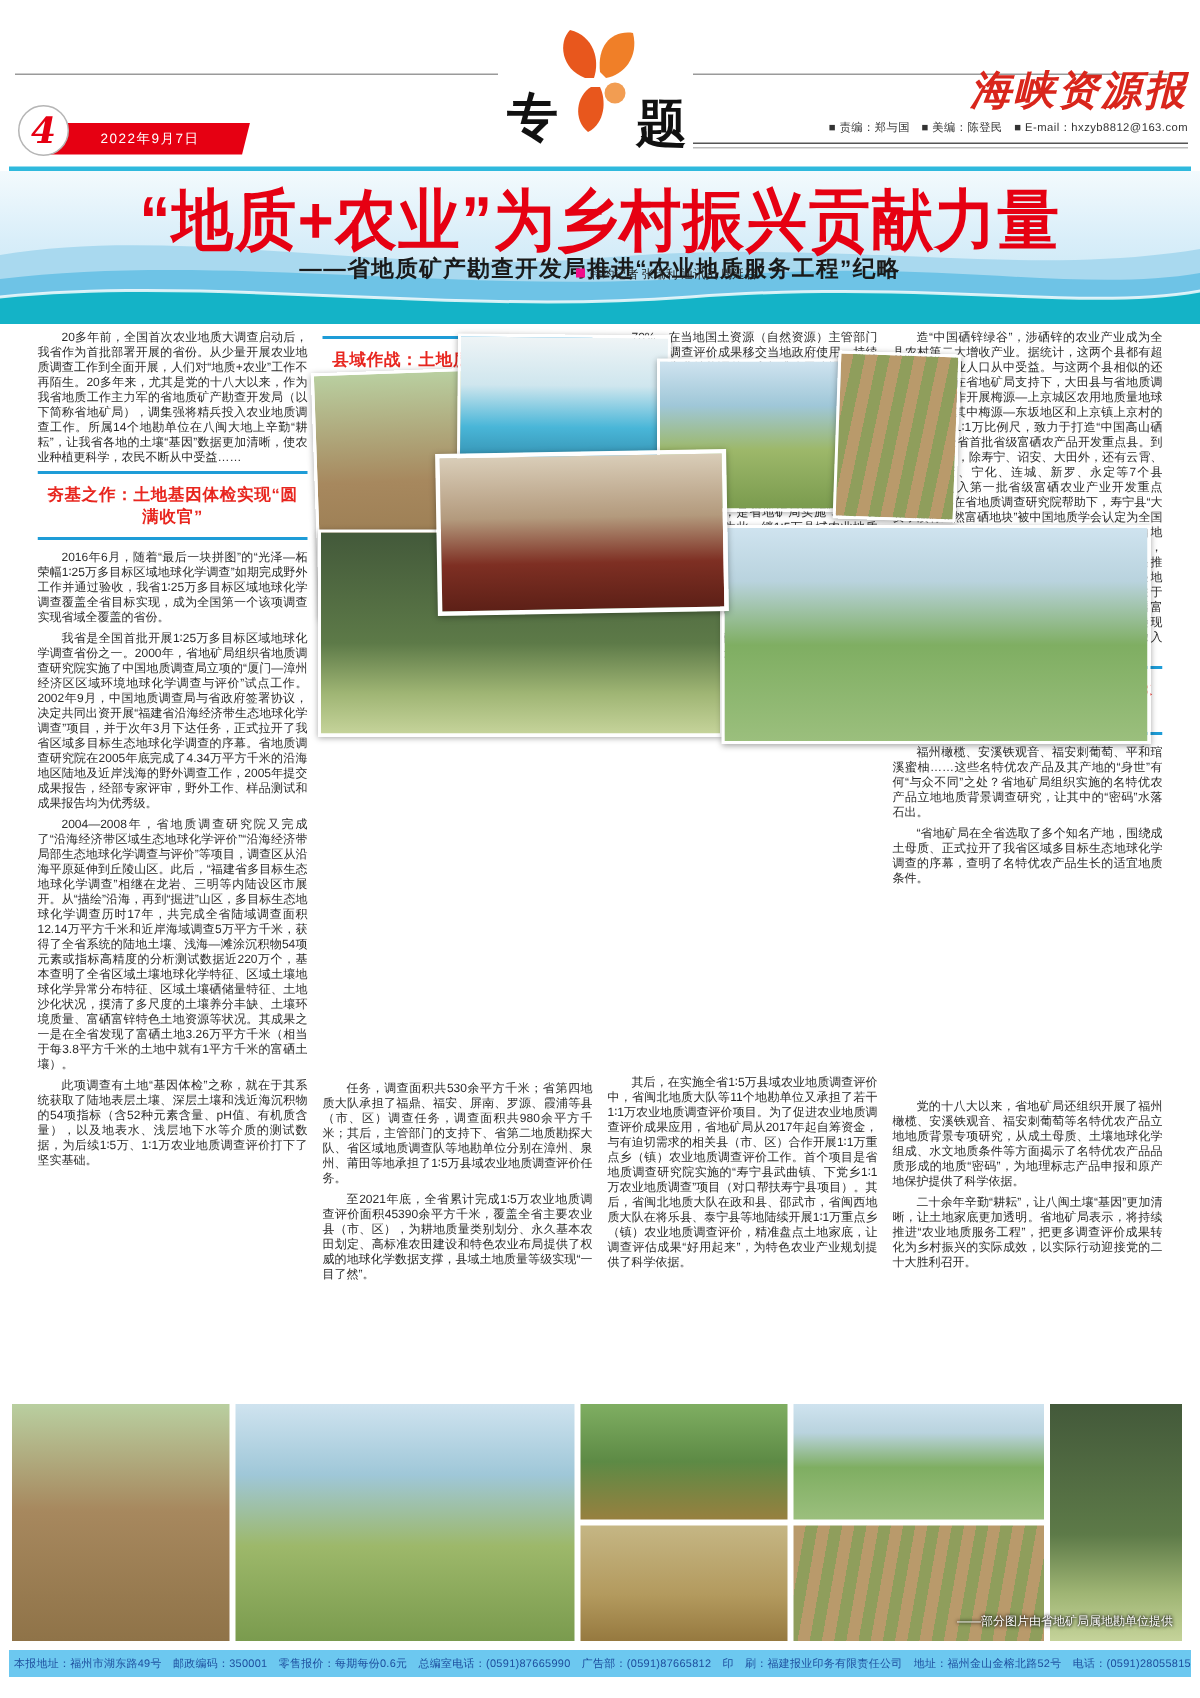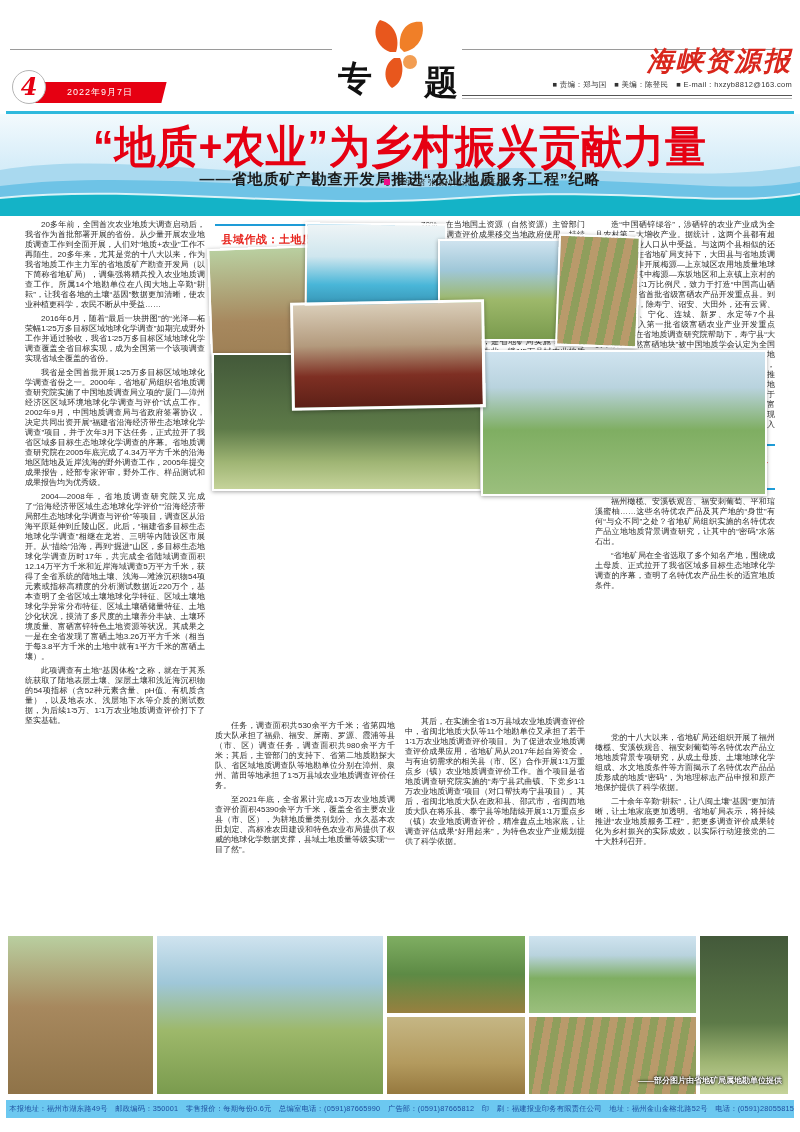--- a/index.html
+++ b/index.html
@@ -58,21 +58,21 @@
   .ph-lab{background:linear-gradient(180deg,#eef4f6 0%,#cfe6ee 40%,#49b6d8 75%,#3795b5 100%);}
   .ph-group{background:linear-gradient(180deg,#cfe3ef 0%,#9fc7d8 30%,#9db86a 60%,#7a9b4e 100%);}
   .ph-rows{background:repeating-linear-gradient(100deg,#b99a6b 0 8px,#8f9e5c 8px 16px);}
   .ph-meeting{background:linear-gradient(180deg,#d9cdb8 0%,#b39a7d 40%,#7e2f23 70%,#5d2017 100%);}
   .ph-forest{background:linear-gradient(180deg,#43593a 0%,#5d7a48 55%,#9fb574 80%,#c5d39a 100%);}
   .ph-veg{background:linear-gradient(180deg,#cfe3ef 0%,#b9d3de 25%,#7fae62 55%,#9bbf7d 100%);}
   .ph-rice{background:linear-gradient(180deg,#bcd3e2 0%,#d9d29a 40%,#c9b455 100%);}
   .ph-banana{background:linear-gradient(180deg,#7fae62 0%,#5d8a45 50%,#97803f 100%);}
   .ph-wheat{background:linear-gradient(180deg,#c5b684 0%,#b39a5e 60%,#96793f 100%);}
   
-  .strip{position:absolute;left:8px;top:936px;width:784px;height:158px;display:flex;gap:4px;z-index:5;font-weight:bold;}
+  .strip{position:absolute;left:8px;top:936px;width:784px;height:158px;display:flex;gap:4px;z-index:5;}
   .cell{display:flex;flex-direction:column;gap:4px;}
   .strip .ph{position:relative;border:none;box-shadow:none;flex:1;}
   .credit{position:absolute;right:10px;bottom:8px;color:#fff;font-size:8px;z-index:6;
         text-shadow:0 0 2px #000,0 0 3px #000;}
   
   .footer{position:absolute;left:6px;top:1100px;width:788px;height:18px;background:#6cc8f0;
         color:#1d4e9e;font-size:7.3px;line-height:18px;text-align:right;letter-spacing:0.2px;
         white-space:nowrap;overflow:hidden;}
 </style>
 </head>
@@ -119,20 +119,21 @@
     </svg>
     <div class="headline">“地质+农业”为乡村振兴贡献力量</div>
     <div class="subhead">——省地质矿产勘查开发局推进“农业地质服务工程”纪略</div>
     <div class="byline"><span class="sq"></span><span>特约记者 张瑞利 通讯员 周延召</span></div>
   </div>
 
   <div class="body-wrap">
     <div class="cols">
       <div class="col">
         <p class="para">20多年前，全国首次农业地质大调查启动后，我省作为首批部署开展的省份。从少量开展农业地质调查工作到全面开展，人们对“地质+农业”工作不再陌生。20多年来，尤其是党的十八大以来，作为我省地质工作主力军的省地质矿产勘查开发局（以下简称省地矿局），调集强将精兵投入农业地质调查工作。所属14个地勘单位在八闽大地上辛勤“耕耘”，让我省各地的土壤“基因”数据更加清晰，使农业种植更科学，农民不断从中受益……</p>
+        <div class="sec-head">夯基之作：土地基因体检实现“圆满收官”</div>
         <p class="para">2016年6月，随着“最后一块拼图”的“光泽—柘荣幅1∶25万多目标区域地球化学调查”如期完成野外工作并通过验收，我省1∶25万多目标区域地球化学调查覆盖全省目标实现，成为全国第一个该项调查实现省域全覆盖的省份。</p>
         <p class="para">我省是全国首批开展1∶25万多目标区域地球化学调查省份之一。2000年，省地矿局组织省地质调查研究院实施了中国地质调查局立项的“厦门—漳州经济区区域环境地球化学调查与评价”试点工作。2002年9月，中国地质调查局与省政府签署协议，决定共同出资开展“福建省沿海经济带生态地球化学调查”项目，并于次年3月下达任务，正式拉开了我省区域多目标生态地球化学调查的序幕。省地质调查研究院在2005年底完成了4.34万平方千米的沿海地区陆地及近岸浅海的野外调查工作，2005年提交成果报告，经部专家评审，野外工作、样品测试和成果报告均为优秀级。</p>
         <p class="para">2004—2008年，省地质调查研究院又完成了“沿海经济带区域生态地球化学评价”“沿海经济带局部生态地球化学调查与评价”等项目，调查区从沿海平原延伸到丘陵山区。此后，“福建省多目标生态地球化学调查”相继在龙岩、三明等内陆设区市展开。从“描绘”沿海，再到“掘进”山区，多目标生态地球化学调查历时17年，共完成全省陆域调查面积12.14万平方千米和近岸海域调查5万平方千米，获得了全省系统的陆地土壤、浅海—滩涂沉积物54项元素或指标高精度的分析测试数据近220万个，基本查明了全省区域土壤地球化学特征、区域土壤地球化学异常分布特征、区域土壤硒储量特征、土地沙化状况，摸清了多尺度的土壤养分丰缺、土壤环境质量、富硒富锌特色土地资源等状况。其成果之一是在全省发现了富硒土地3.26万平方千米（相当于每3.8平方千米的土地中就有1平方千米的富硒土壤）。</p>
         <p class="para">此项调查有土地“基因体检”之称，就在于其系统获取了陆地表层土壤、深层土壤和浅近海沉积物的54项指标（含52种元素含量、pH值、有机质含量），以及地表水、浅层地下水等介质的测试数据，为后续1∶5万、1∶1万农业地质调查评价打下了坚实基础。</p>
       </div>
 
       <div class="col">
         <div class="sec-head">县域作战：土地质量等级“一目了然”</div>
         <p class="para">2004年起，我省开始了1∶5万农业地质调查评价之旅。2016年之前的1∶5万调查评价，主要是在部、省合作框架下进行的。有的项目是之前开展的土地“基因体检”项目的延续，比如省地质调查研究院实施的“沿海经济带区域地球化学评价”和“沿海经济带局部生态地球化学评价”分别是“沿海经济带区域生态地球化学调查”的第二层次和第三层次的项目。有的项目是为推进调查项目成果应用而开展，比如省地质调查研究院实施的“典型市县土地质量地球化学评估（龙海市）”“典型富硒区1∶5万土地质量地球化学评估（诏安县、云霄县、三元区、寿宁县）”等，是我省农业地质调查“特色”之一。</p>
         <p class="para">2016年以来，按照《福建省农业地质调查评价工作实施方案》，省地矿局组织局属地勘单位积极承担1∶5万农业地质调查评价工作。省闽北地质大队承担了建瓯、建阳、浦城等县（市、区）调查</p>

